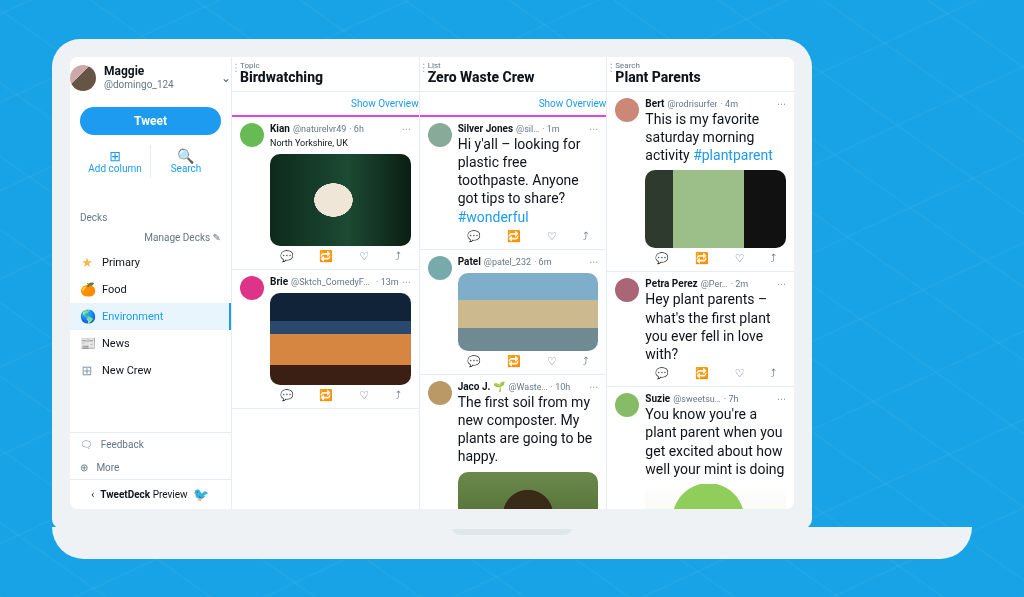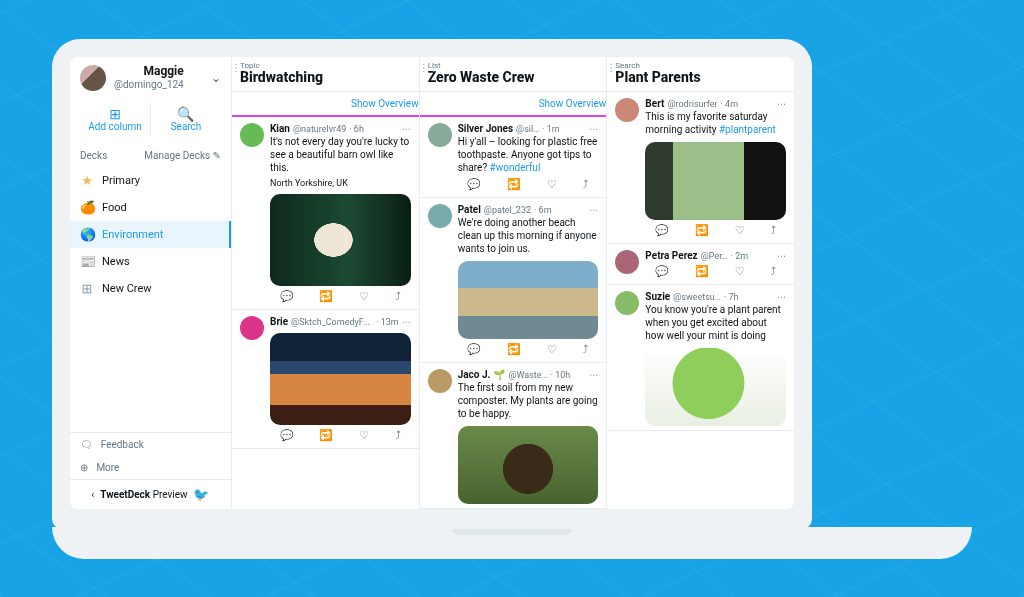--- a/index.html
+++ b/index.html
@@ -9,35 +9,35 @@
   body::before{content:"";position:absolute;inset:0;background:
     repeating-linear-gradient(35deg,rgba(255,255,255,0.03) 0 2px,transparent 2px 60px),
     repeating-linear-gradient(-25deg,rgba(255,255,255,0.03) 0 2px,transparent 2px 80px);}
   .laptop{position:absolute;left:50%;top:50%;transform:translate(-50%,-50%);}
   .bezel{width:760px;height:490px;background:#eef2f4;border-radius:28px 28px 10px 10px;padding:18px 18px 0 18px;position:relative;z-index:2;}
   .screen{width:100%;height:452px;background:#fff;border-radius:8px;overflow:hidden;display:flex;}
   .base{width:920px;height:32px;background:#eef2f4;border-radius:0 0 46px 46px;margin:-2px auto 0;position:relative;z-index:1;}
   .base::before{content:"";position:absolute;left:50%;top:0;transform:translateX(-50%);width:120px;height:8px;background:#dfe6ea;border-radius:0 0 10px 10px;}
   
   .sidebar{width:162px;flex:0 0 162px;border-right:1px solid #e6ecf0;background:#fff;display:flex;flex-direction:column;font-size:11px;color:#536471;}
-  .sb-pad{padding:8px 10px;text-align:right;}
+  .sb-pad{padding:8px 0;}
   .profile{display:flex;align-items:center;gap:8px;}
   .avatar{width:26px;height:26px;border-radius:50%;flex:0 0 26px;background:#c9a07a;}
   .av-maggie{background:linear-gradient(135deg,#caa 0 40%,#654 40% 100%);}
   .profile .names{line-height:1.1;}
   .profile .nm{font-weight:700;color:#0f1419;font-size:12px;}
   .profile .hd{color:#657786;font-size:10px;}
   .chev{margin-left:auto;color:#55636f;font-size:12px;}
   .tweet-btn{margin:8px 10px 6px;background:#1d9bf0;color:#fff;border:none;border-radius:18px;height:28px;font-weight:700;font-size:12px;cursor:pointer;width:calc(100% - 20px);}
   .sb-actions{display:flex;margin:4px 10px 8px;background:#fff;}
   .sb-act{flex:1;text-align:center;color:#1d9bf0;font-size:10px;padding:4px 0;cursor:pointer;}
   .sb-act .ic{display:block;font-size:14px;line-height:1;}
   .sb-act + .sb-act{border-left:1px solid #e6ecf0;}
   .decks-hd{display:flex;align-items:center;padding:6px 10px;color:#657786;font-size:10px;}
-  .decks-hd .manage{margin-left:auto;cursor:pointer;}
+  .decks-hd .manage{margin-left:auto;cursor:pointer;margin-top:40px;}
   .deck-list{list-style:none;}
   .deck-item{display:flex;align-items:center;gap:8px;padding:6px 10px;cursor:pointer;color:#0f1419;font-size:11px;}
   .deck-item .dic{width:14px;text-align:center;font-size:13px;}
   .deck-item.active{background:#e8f5fd;color:#1d9bf0;border-right:2px solid #1d9bf0;}
   .spacer{flex:1;}
   .sb-foot{border-top:1px solid #e6ecf0;}
   .sb-foot .fi{display:flex;align-items:center;gap:8px;padding:6px 10px;color:#657786;font-size:10px;cursor:pointer;}
   .preview{display:flex;align-items:center;justify-content:center;gap:6px;padding:7px 0;font-size:10px;color:#0f1419;border-top:1px solid #e6ecf0;}
   .preview b{font-weight:700;}
   .bird{color:#1d9bf0;font-size:13px;}
@@ -50,21 +50,21 @@
   .col-hd .title{font-size:14px;font-weight:800;color:#0f1419;line-height:1.1;}
   .col-hd .grip{position:absolute;left:-1px;top:6px;color:#9aa8b3;font-size:10px;line-height:1;}
   .overview{color:#1d9bf0;font-size:10px;text-align:right;padding:6px 0;border-bottom:2px solid #d946ef;cursor:pointer;}
   .feed{flex:1;overflow:hidden;}
   .tweet{border-bottom:1px solid #e6ecf0;padding:6px 8px 4px;display:flex;gap:6px;}
   .tweet .av{width:24px;height:24px;border-radius:50%;flex:0 0 24px;}
   .tweet .body{flex:1;min-width:0;}
   .tweet .hd{display:flex;align-items:baseline;gap:3px;font-size:9px;color:#657786;white-space:nowrap;text-align:center;}
   .tweet .hd .nm{font-weight:700;color:#0f1419;font-size:10px;}
   .tweet .hd .more{margin-left:auto;cursor:pointer;}
-  .tweet .txt{font-size:10px;color:#0f1419;line-height:1.3;margin-top:1px;word-wrap:break-word;}
+  .tweet .txt{font-size:14px;color:#0f1419;line-height:1.3;margin-top:1px;word-wrap:break-word;}
   .tweet .loc{font-size:9px;color:#0f1419;margin-top:4px;}
   .hashtag{color:#1d9bf0;}
   .media{margin-top:6px;border-radius:10px;height:92px;width:100%;}
   .media.sm{height:78px;}
   .actions{display:flex;justify-content:space-between;color:#657786;font-size:11px;padding:4px 10px 2px;}
   .actions span{cursor:pointer;}
   
   .av1{background:#6b5;}
   .av2{background:#d38;}
   .av3{background:#8a9;}
@@ -91,20 +91,21 @@
 
       <aside class="sidebar">
         <div class="sb-pad profile">
           <div class="avatar av-maggie"></div>
           <div class="names">
             <div class="nm">Maggie</div>
             <div class="hd">@domingo_124</div>
           </div>
           <span class="chev">⌄</span>
         </div>
+        <button class="tweet-btn">Tweet</button>
         <div class="sb-actions">
           <div class="sb-act">
             <span class="ic">⊞</span>
             <span>Add column</span>
           </div>
           <div class="sb-act">
             <span class="ic">🔍</span>
             <span>Search</span>
           </div>
         </div>
@@ -163,21 +164,20 @@
             <div class="feed">
               <article class="tweet">
                 <div class="av av1"></div>
                 <div class="body">
                   <div class="hd">
                     <span class="nm">Kian</span>
                     <span class="ellip">@naturelvr49</span>
                     <span>· 6h</span>
                     <span class="more">⋯</span>
                   </div>
-                  <div class="txt">It's not every day you're lucky to see a beautiful barn owl like this.</div>
                   <div class="loc">North Yorkshire, UK</div>
                   <div class="media  m-owl"></div>
                   <div class="actions">
                     <span>💬</span>
                     <span>🔁</span>
                     <span>♡</span>
                     <span>⤴</span>
                   </div>
                 </div>
               </article>
@@ -229,21 +229,20 @@
               </article>
               <article class="tweet">
                 <div class="av av4"></div>
                 <div class="body">
                   <div class="hd">
                     <span class="nm">Patel</span>
                     <span class="ellip">@patel_232</span>
                     <span>· 6m</span>
                     <span class="more">⋯</span>
                   </div>
-                  <div class="txt">We're doing another beach clean up this morning if anyone wants to join us.</div>
                   <div class="media sm m-beach"></div>
                   <div class="actions">
                     <span>💬</span>
                     <span>🔁</span>
                     <span>♡</span>
                     <span>⤴</span>
                   </div>
                 </div>
               </article>
               <article class="tweet">
@@ -289,20 +288,21 @@
               </article>
               <article class="tweet">
                 <div class="av av7"></div>
                 <div class="body">
                   <div class="hd">
                     <span class="nm">Petra Perez</span>
                     <span class="ellip">@Per…</span>
                     <span>· 2m</span>
                     <span class="more">⋯</span>
                   </div>
+                  <div class="txt">Hey plant parents – what's the first plant you ever fell in love with?</div>
                   <div class="actions">
                     <span>💬</span>
                     <span>🔁</span>
                     <span>♡</span>
                     <span>⤴</span>
                   </div>
                 </div>
               </article>
               <article class="tweet">
                 <div class="av av8"></div>

